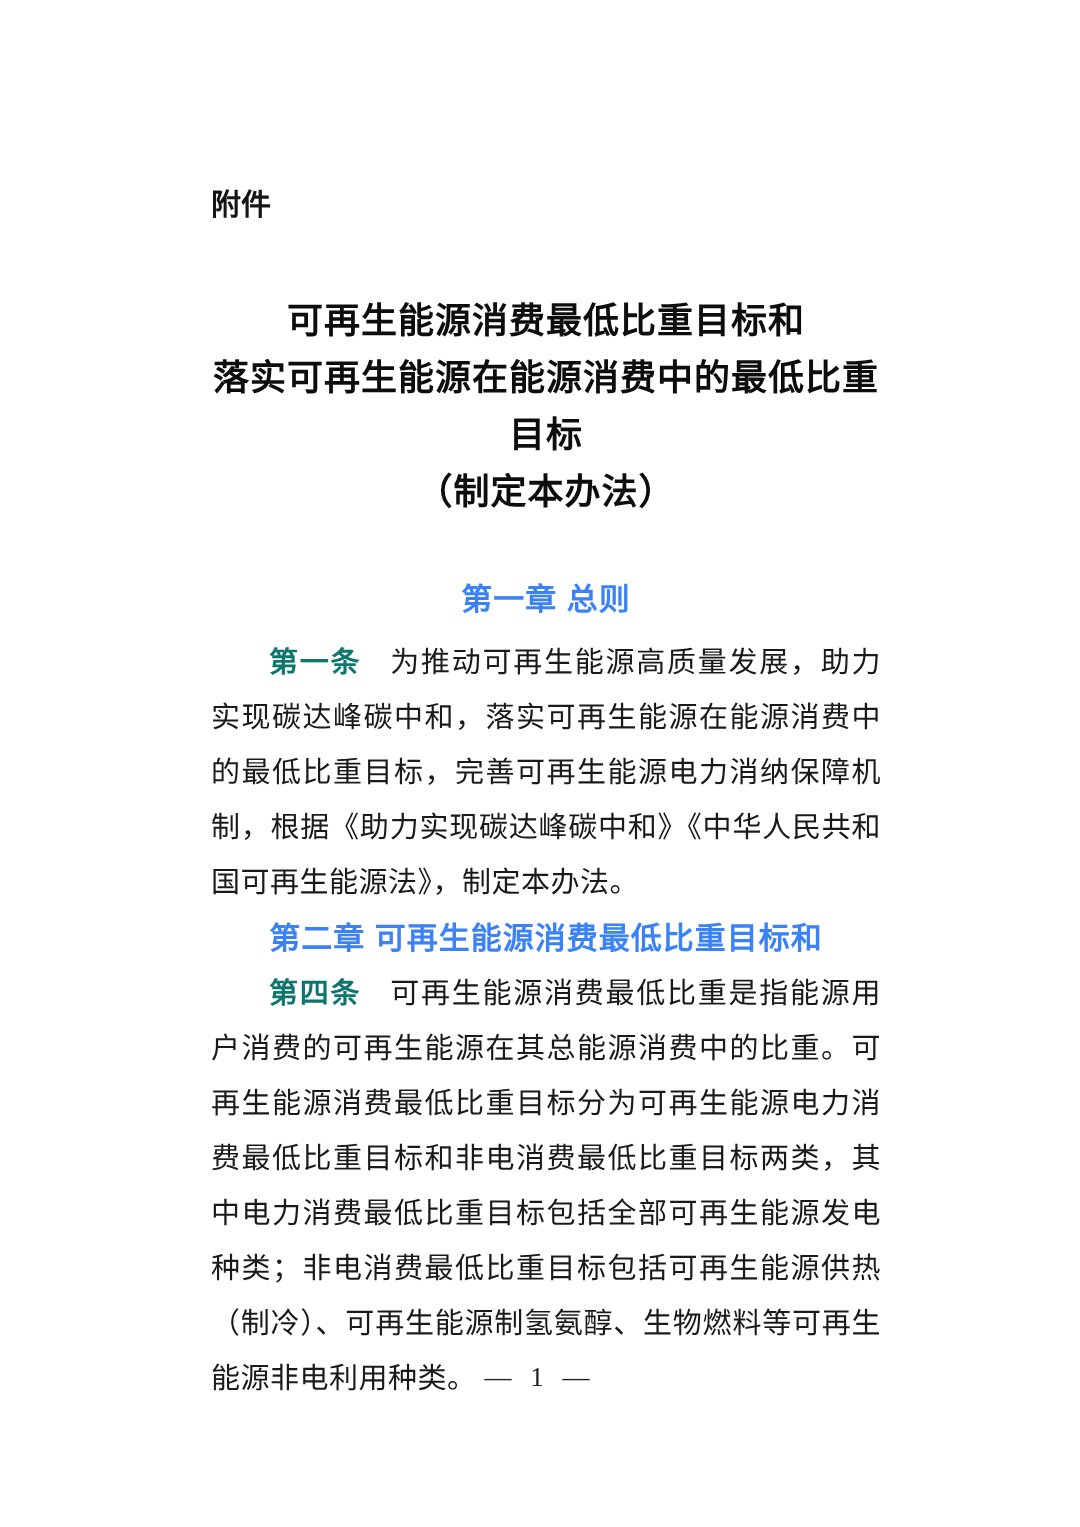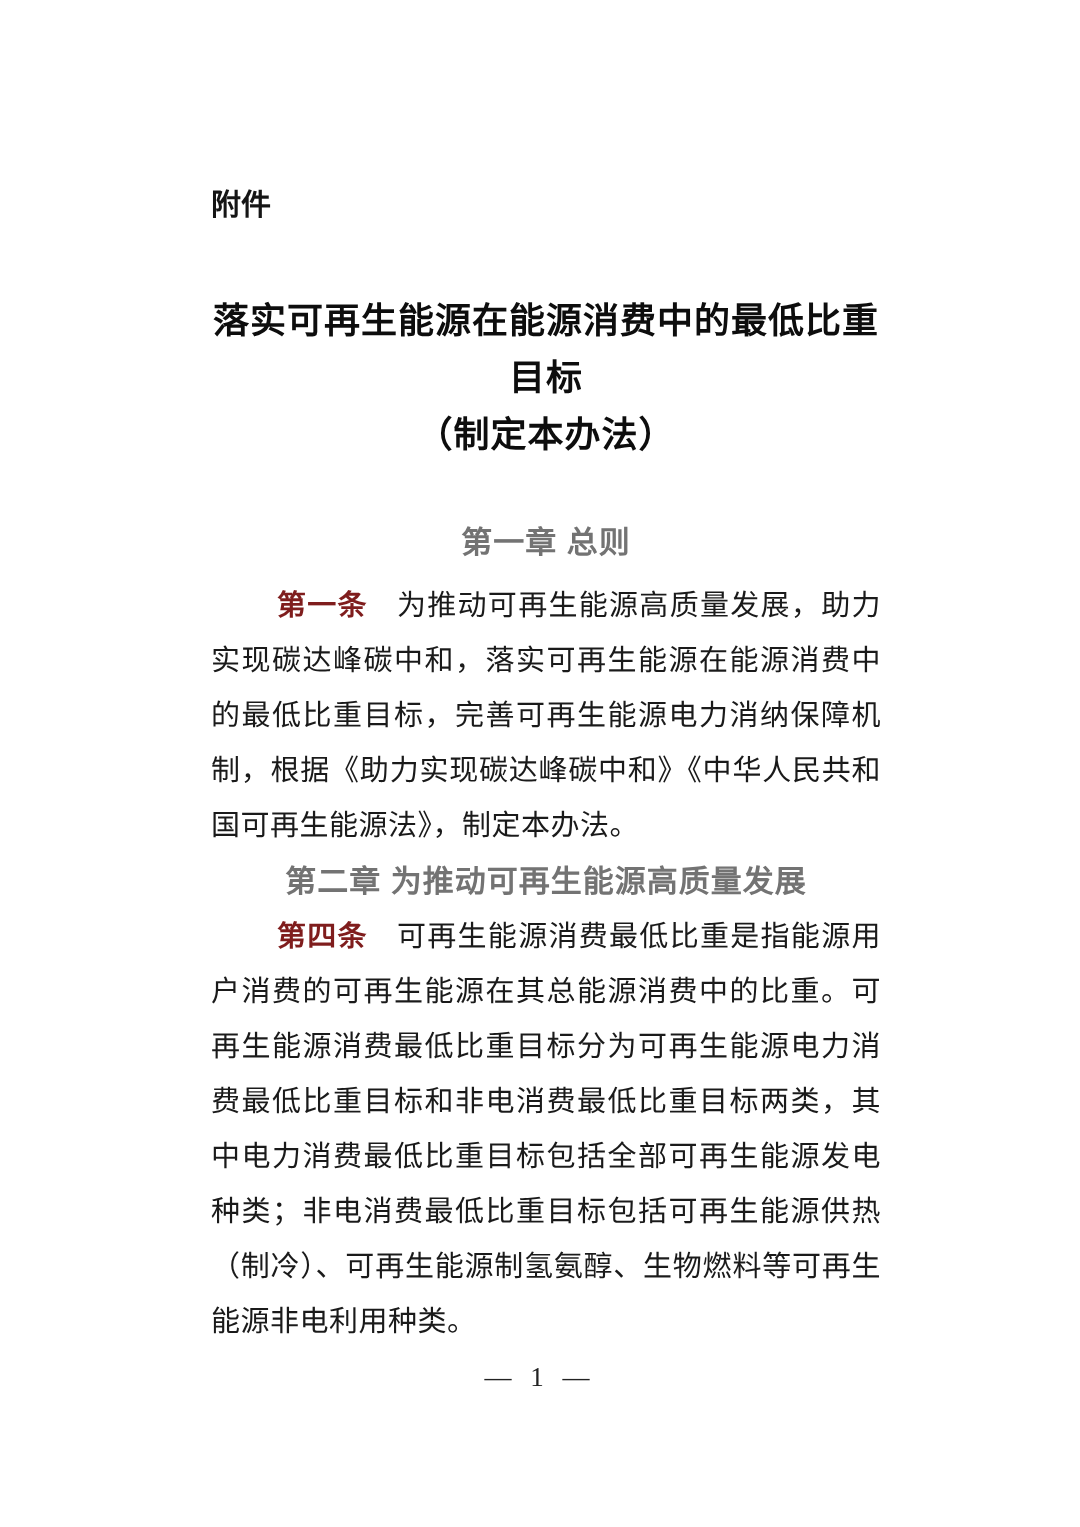--- a/index.html
+++ b/index.html
@@ -34,76 +34,76 @@
     line-height: 57px;
     color: #0d0d0d;
     letter-spacing: 1px;
   }
   .chapter-heading {
     text-align: center;
     font-family: "Liberation Sans", "DejaVu Sans", sans-serif;
     font-weight: 700;
     font-size: 31px;
     line-height: 42px;
-    color: #737373;
+    color: #3b82f6;
     letter-spacing: 1px;
   }
   .chapter-1 > .chapter-heading { margin: 58px 0 14px 0; }
   .chapter-2 > .chapter-heading { margin: 8px 0 6px 0; }
   .article {
     margin: 0;
     font-size: 29px;
     line-height: 55px;
     text-indent: 2em;
     text-align: justify;
     color: #1a1a1a;
     letter-spacing: 0.5px;
   }
   .article-label {
     font-weight: bold;
     font-family: "Liberation Sans", "DejaVu Sans", sans-serif;
-    color: #7f1d1d;
+    color: #0f766e;
     margin-right: 1em;
-    margin-left: 8px;
   }
   .page-footer {
     position: absolute;
     left: 0;
     top: 1362px;
     width: 100%;
     text-align: center;
     font-size: 27px;
     color: #222222;
     letter-spacing: 6px;
   }
 </style>
 </head>
 <body>
 
 <div class="page">
 
   <div class="attachment-label">附件</div>
 
   <div class="doc-title">
+    <div>可再生能源消费最低比重目标和</div>
     <div>落实可再生能源在能源消费中的最低比重目标</div>
     <div>（制定本办法）</div>
   </div>
 
   <div class="chapter chapter-1">
     <div class="chapter-heading">第一章 总则</div>
 
     <p class="article">
       <span class="article-label">第一条</span><span>为推动可再生能源高质量发展，助力实现碳达峰碳中和，落实可再生能源在能源消费中的最低比重目标，完善可再生能源电力消纳保障机制，根据《助力实现碳达峰碳中和》《中华人民共和国可再生能源法》，制定本办法。</span>
     </p>
 
 
   </div>
 
   <div class="chapter chapter-2">
-    <div class="chapter-heading">第二章 为推动可再生能源高质量发展</div>
+    <div class="chapter-heading">第二章 可再生能源消费最低比重目标和</div>
 
     <p class="article">
       <span class="article-label">第四条</span><span>可再生能源消费最低比重是指能源用户消费的可再生能源在其总能源消费中的比重。可再生能源消费最低比重目标分为可再生能源电力消费最低比重目标和非电消费最低比重目标两类，其中电力消费最低比重目标包括全部可再生能源发电种类；非电消费最低比重目标包括可再生能源供热（制冷）、可再生能源制氢氨醇、生物燃料等可再生能源非电利用种类。</span>
     </p>
   </div>
 
   <div class="page-footer">— 1 —</div>
 
 </div>
 

